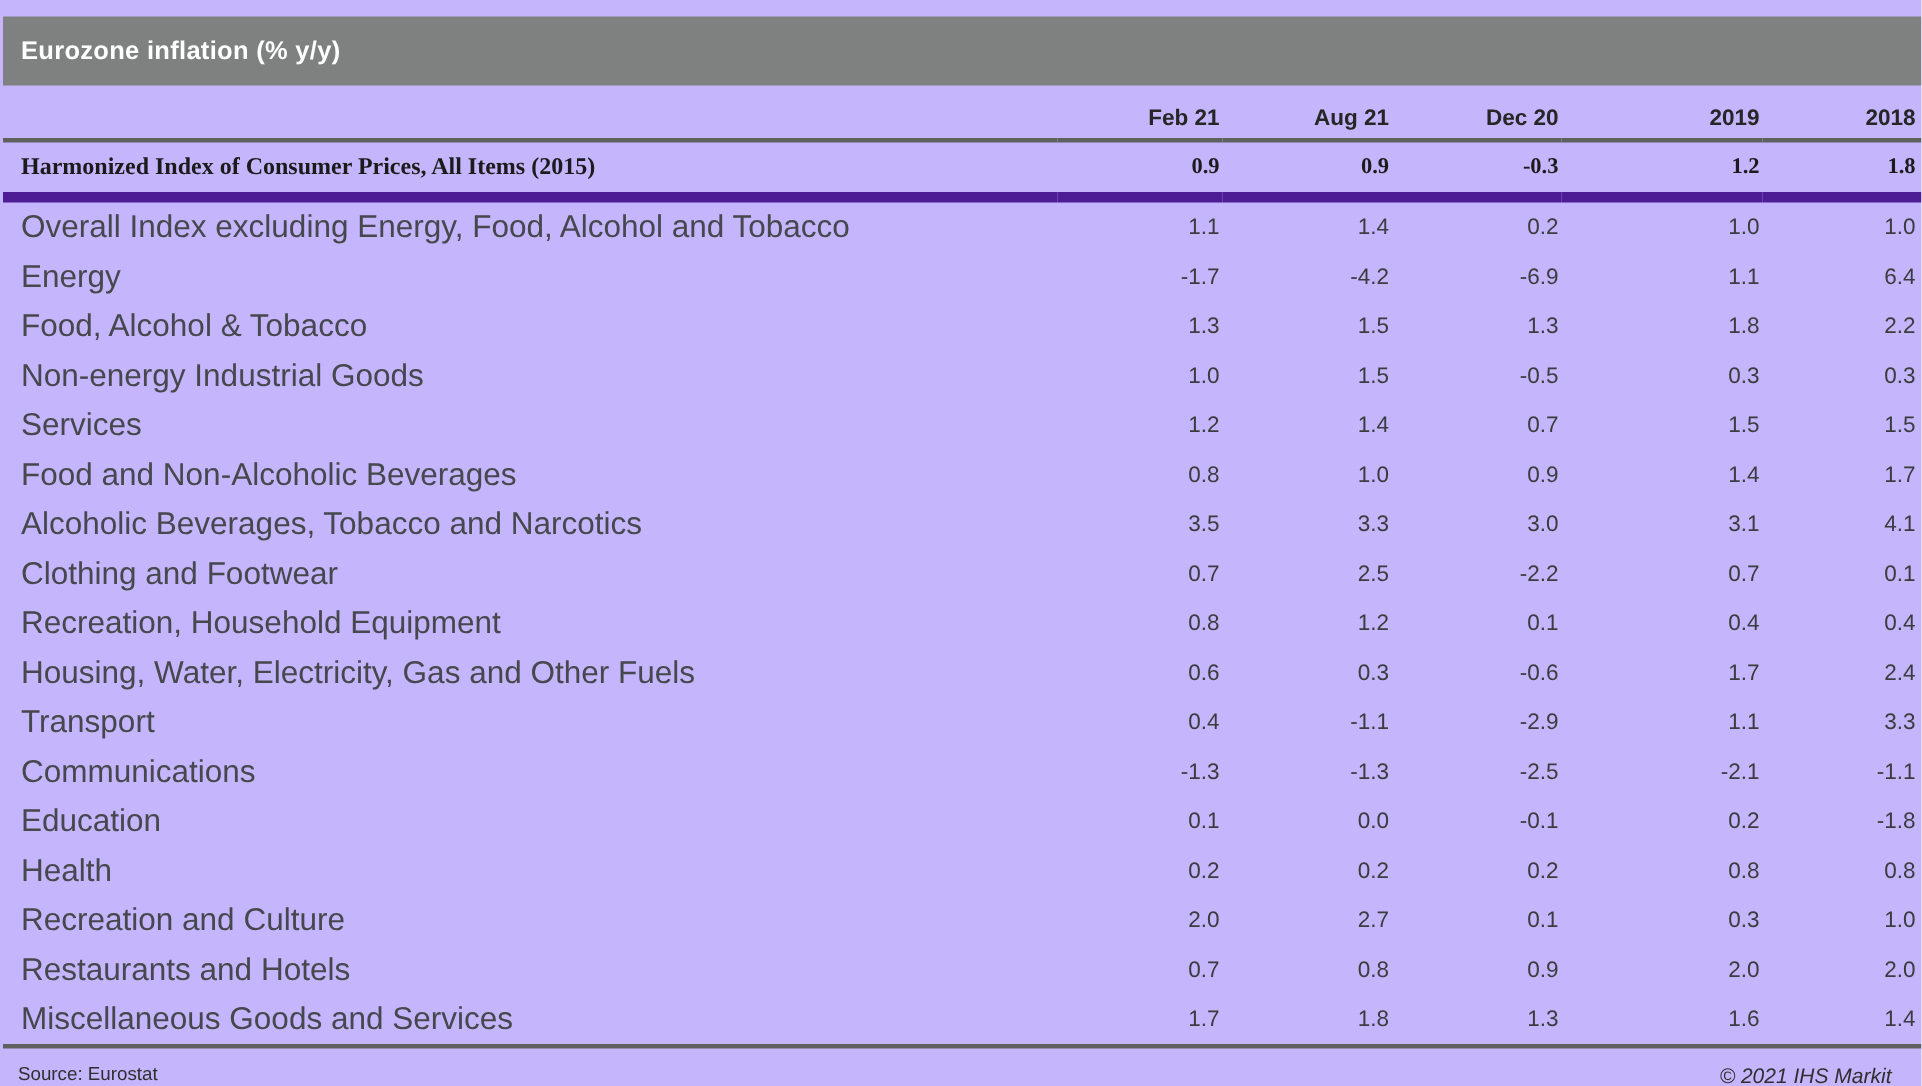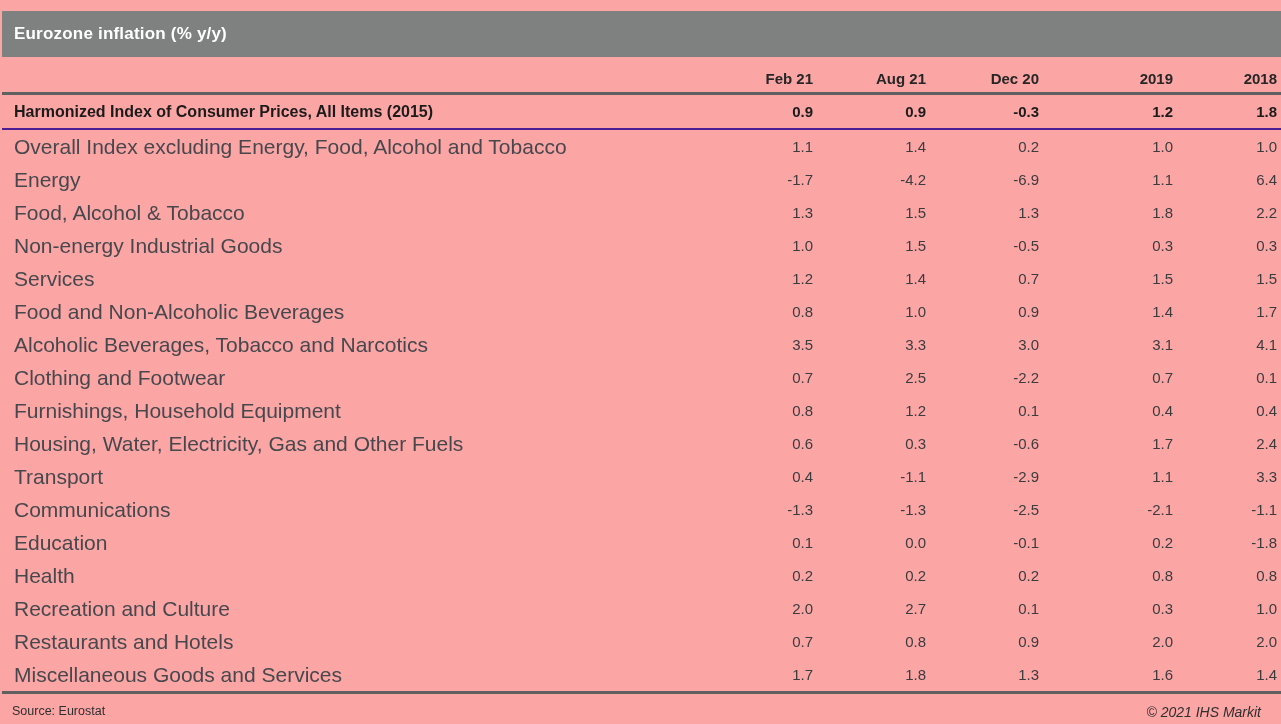--- a/index.html
+++ b/index.html
@@ -5,21 +5,21 @@
   html, body {
     margin: 0;
     padding: 0;
     background: #ffffff;
     font-family: "Liberation Sans", "DejaVu Sans", sans-serif;
   }
   .page {
     position: relative;
     width: 1281px;
     height: 724px;
-    background: #fca5a5;
+    background: #c4b5fd;
     overflow: hidden;
   }
   .title-bar {
     margin: 11px 0 0 2px;
     height: 46px;
     background: #7f8180;
     color: #ffffff;
     display: flex;
     align-items: center;
     padding-left: 12px;
@@ -62,21 +62,21 @@
     font-size: 21px;
     color: #46484d;
   }
   td.num {
     text-align: right;
     padding-right: 2px;
     font-size: 15px;
     color: #3b3c3e;
   }
   td.num:last-child { padding-right: 4px; }
-  tr.summary { border-bottom: 2px solid #4c1d95; }
+  tr.summary { border-bottom: 7px solid #4c1d95; font-family: Liberation Serif, serif; }
   tr.summary td.label {
     font-weight: bold;
     color: #1b1b1b;
     font-size: 16px;
   }
   tr.summary td.num {
     font-weight: bold;
     color: #1b1b1b;
   }
   .footer-line {
@@ -199,21 +199,21 @@
         </tr>
         <tr>
           <td class="label">Clothing and Footwear</td>
           <td class="num">0.7</td>
           <td class="num">2.5</td>
           <td class="num">-2.2</td>
           <td class="num">0.7</td>
           <td class="num">0.1</td>
         </tr>
         <tr>
-          <td class="label">Furnishings, Household Equipment</td>
+          <td class="label">Recreation, Household Equipment</td>
           <td class="num">0.8</td>
           <td class="num">1.2</td>
           <td class="num">0.1</td>
           <td class="num">0.4</td>
           <td class="num">0.4</td>
         </tr>
         <tr>
           <td class="label">Housing, Water, Electricity, Gas and Other Fuels</td>
           <td class="num">0.6</td>
           <td class="num">0.3</td>

